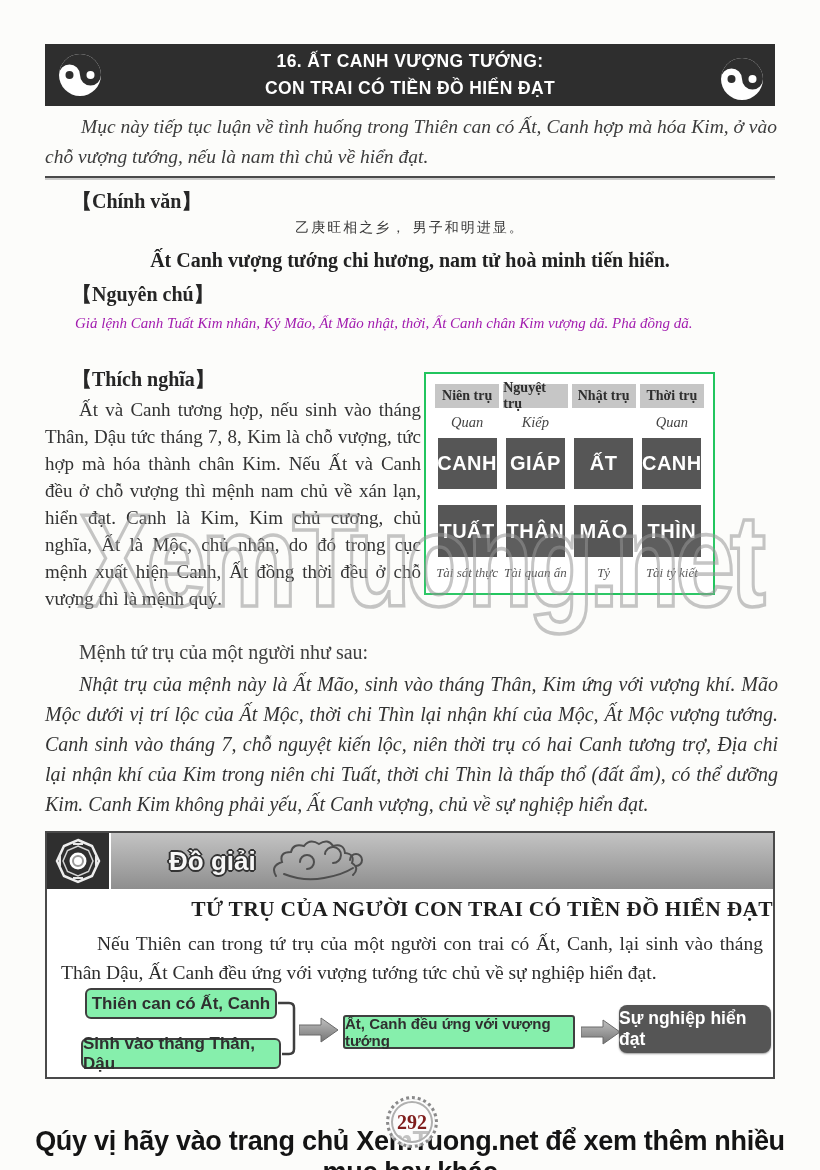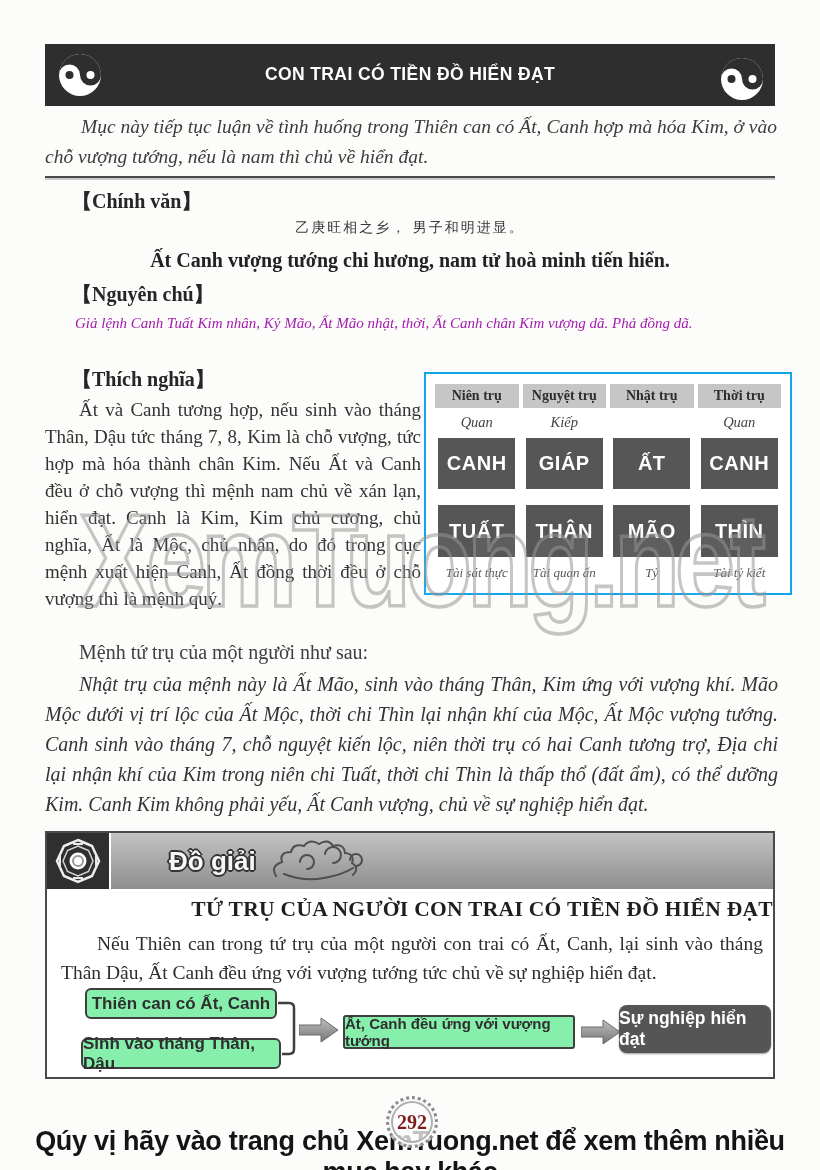--- a/index.html
+++ b/index.html
@@ -31,22 +31,22 @@
                font-size:14px; color:#3a3a3a; letter-spacing:2px; }
   .bold-line { position:absolute; left:45px; top:249px; width:730px; text-align:center;
                font-weight:bold; font-size:20px; color:#222222; }
   .nguyenchu-text { position:absolute; left:45px; top:308px; width:732px; font-style:italic;
                font-size:15px; line-height:30px; color:#a21caf; text-indent:30px; text-align:justify; }
 
   .leftcol { position:absolute; left:45px; top:396px; width:376px; font-size:19px;
              line-height:27px; color:#333333; text-align:justify; text-indent:34px; }
 
   
-  .pillars { position:absolute; left:424px; top:372px; width:368px; height:223px;
-             background:#ffffff; border:2px solid #0ea5e9; display:flex; gap:4px; padding:10px 9px; }
+  .pillars { position:absolute; left:424px; top:372px; width:291px; height:223px;
+             background:#ffffff; border:2px solid #22c55e; display:flex; gap:4px; padding:10px 9px; }
   .pcol { flex:1; display:flex; flex-direction:column; align-items:center; }
   .pcol .phead { width:100%; height:24px; background:#c6c6c6; color:#2e2e2e; font-weight:bold;
                  font-size:14px; display:flex; align-items:center; justify-content:center; }
   .pcol .ptop  { height:26px; margin-top:2px; font-style:italic; font-size:14.5px; color:#444;
                  display:flex; align-items:center; }
   .pcol .pbox  { width:92%; height:52px; background:#565656; color:#ffffff;
                  font-family:"Liberation Sans", sans-serif; font-weight:bold; font-size:20px;
                  display:flex; align-items:center; justify-content:center; letter-spacing:.5px; }
   .pcol .pbox.can { margin-top:2px; }
   .pcol .pbox.chi { margin-top:16px; }
@@ -114,20 +114,21 @@
   <div class="banner">
     <svg class="yy left" width="46" height="46" viewBox="0 0 46 46">
       <g transform="rotate(-90 23 23)">
         <circle cx="23" cy="23" r="21" fill="#ffffff"></circle>
         <path d="M23 2 a21 21 0 0 1 0 42 a10.5 10.5 0 0 1 0 -21 a10.5 10.5 0 0 0 0 -21 Z" fill="#2e2e2e"></path>
         <circle cx="23" cy="12.5" r="4" fill="#2e2e2e"></circle>
         <circle cx="23" cy="33.5" r="4" fill="#ffffff"></circle>
       </g>
     </svg>
     <div class="banner-title">
+      <div>16. ẤT CANH VƯỢNG TƯỚNG:</div>
       <div>CON TRAI CÓ TIỀN ĐỒ HIỂN ĐẠT</div>
     </div>
     <svg class="yy right" width="46" height="46" viewBox="0 0 46 46">
       <g transform="rotate(-90 23 23)">
         <circle cx="23" cy="23" r="21" fill="#ffffff"></circle>
         <path d="M23 2 a21 21 0 0 1 0 42 a10.5 10.5 0 0 1 0 -21 a10.5 10.5 0 0 0 0 -21 Z" fill="#2e2e2e"></path>
         <circle cx="23" cy="12.5" r="4" fill="#2e2e2e"></circle>
         <circle cx="23" cy="33.5" r="4" fill="#ffffff"></circle>
       </g>
     </svg>

